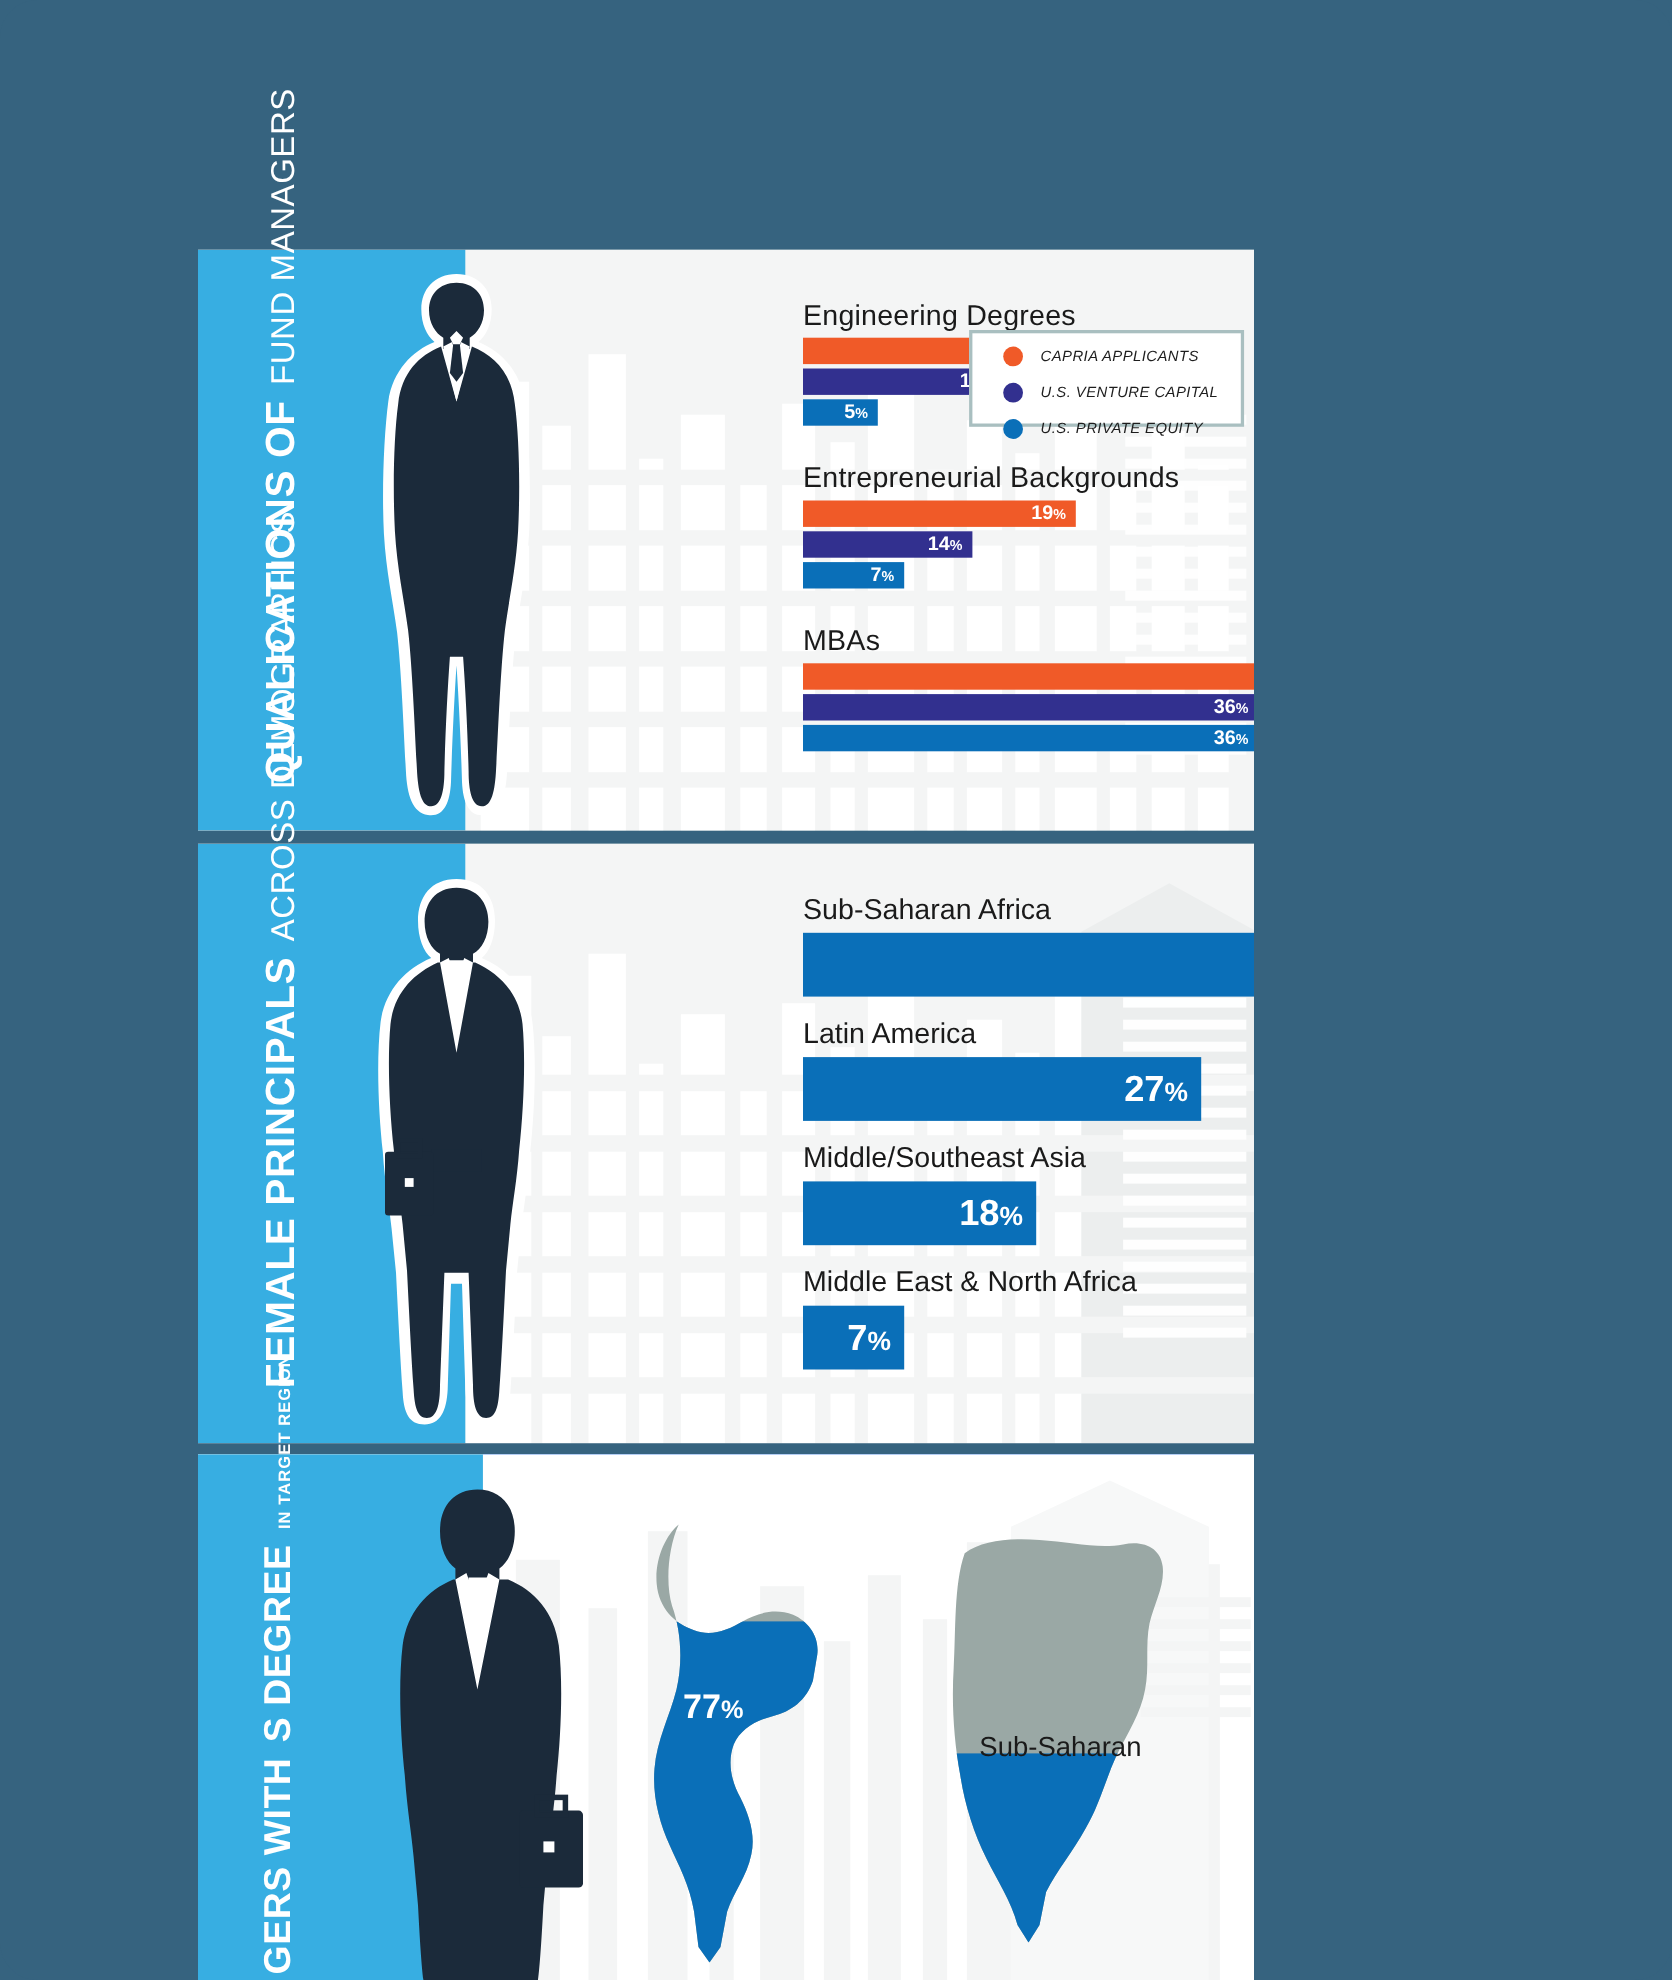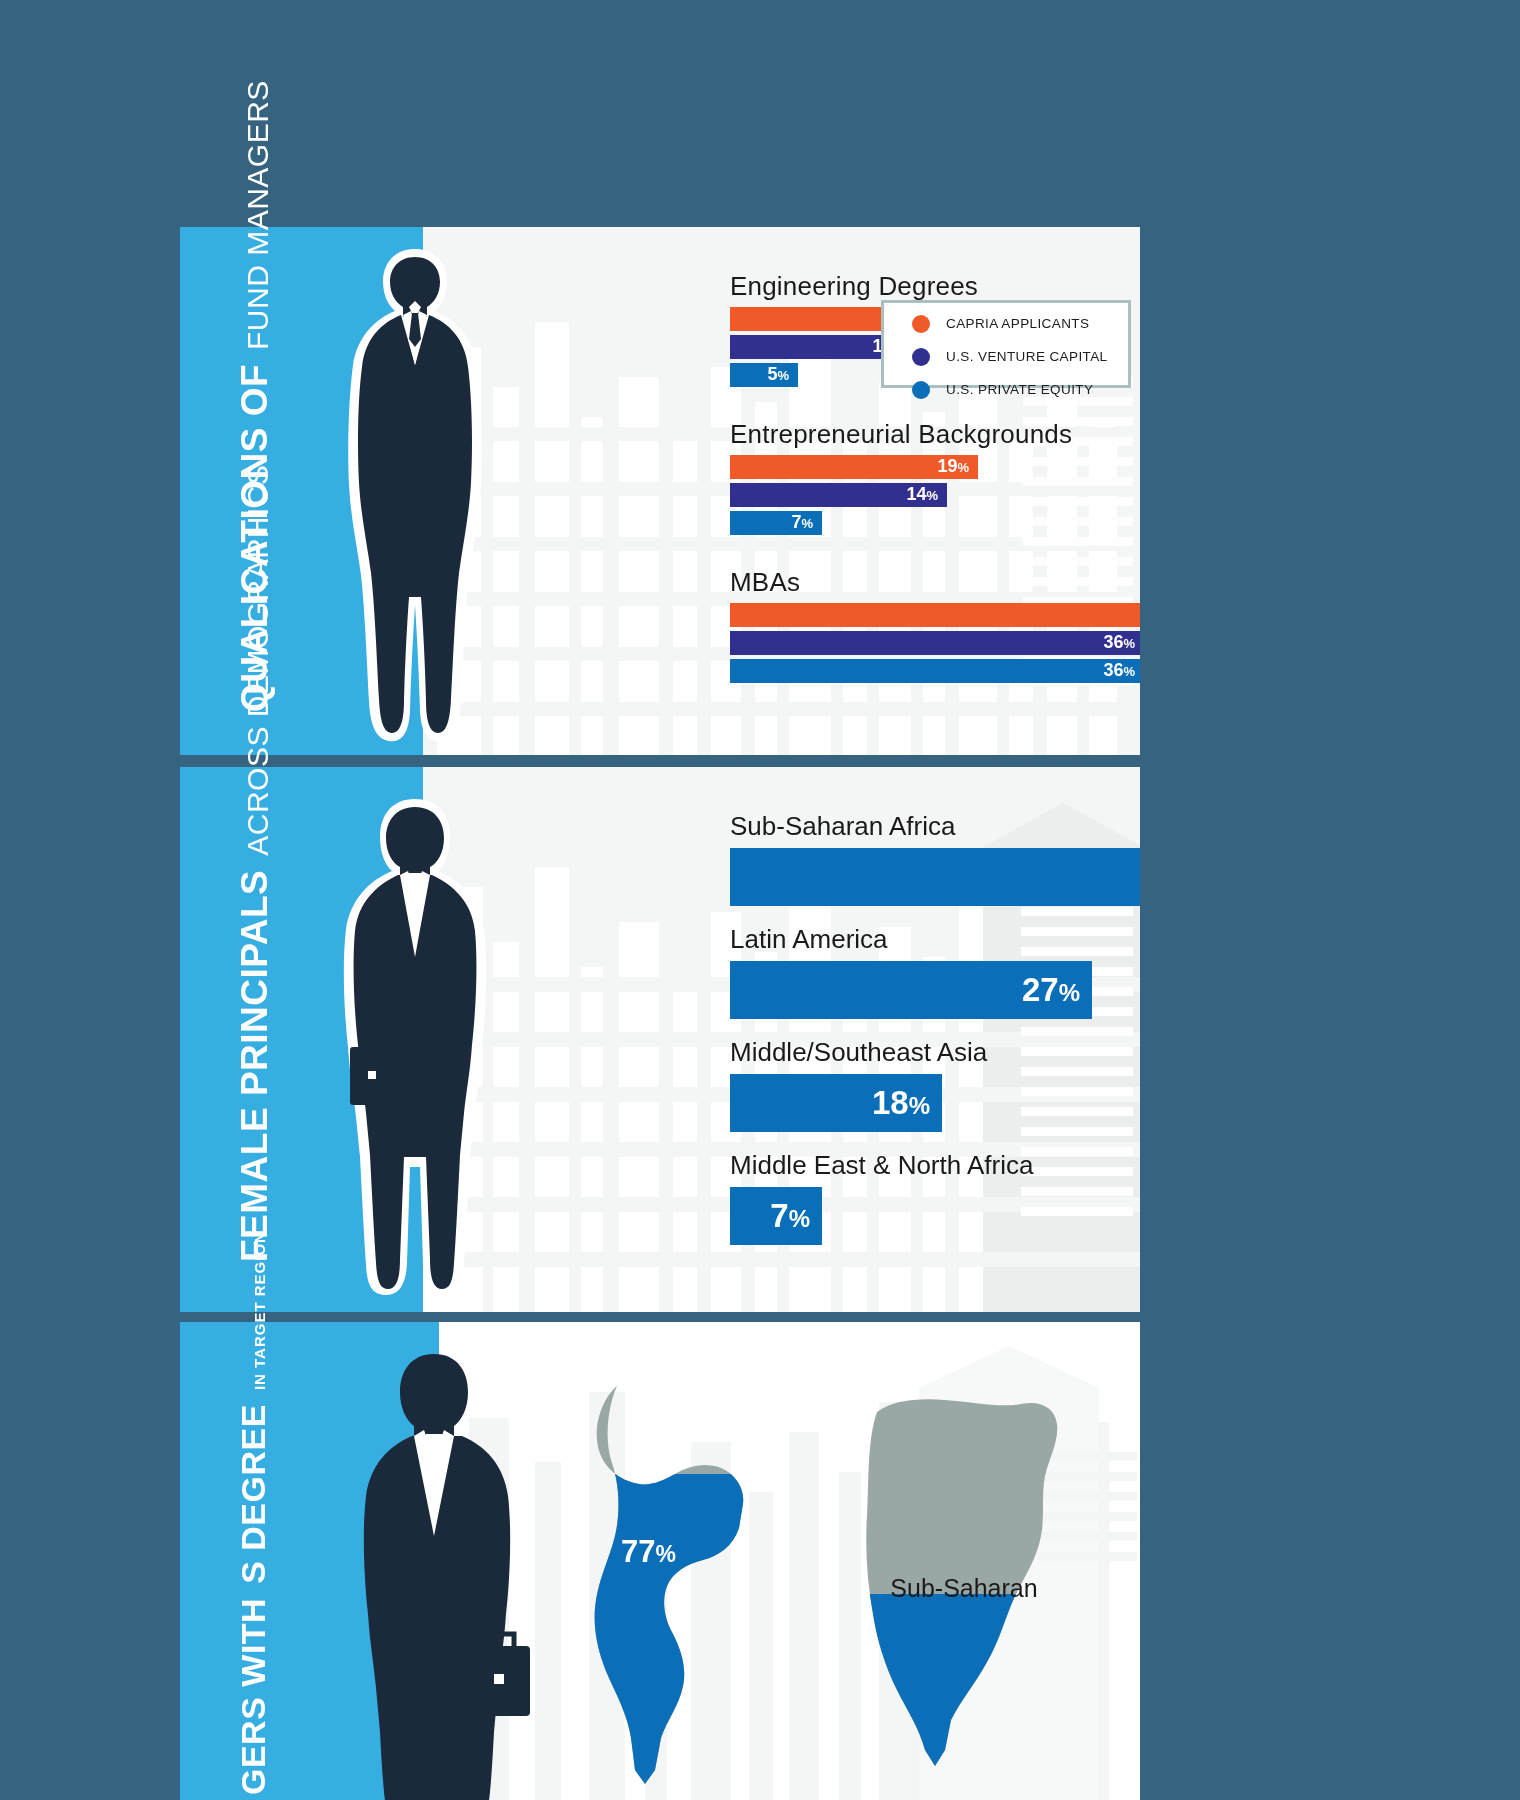--- a/index.html
+++ b/index.html
@@ -84,21 +84,21 @@
 
   
   .legend {
     position: absolute;
     left: 881px; top: 300px;
     width: 250px; height: 88px;
     background: #ffffff;
     border: 3px solid #a9bfc0;
     z-index: 5;
   }
-  .legend-inner { position:absolute; left:0; top:0; right:0; bottom:0; padding: 9px 14px 0 28px; }
+  .legend-inner { position:absolute; left:0; top:0; right:0; bottom:0; padding: 9px 14px 0 28px; font-style: italic; }
   .legend-row { display: flex; align-items: center; height: 23px; margin-bottom: 10px; }
   .legend-dot { width: 18px; height: 18px; border-radius: 50%; flex: 0 0 auto; }
   .legend-label {
     margin-left: 16px;
     font-size: 13.5px;
     letter-spacing: 0.4px;
     color: #1d1d1d;
     white-space: nowrap;
   }
 
@@ -242,21 +242,21 @@
           <div class="bar" style="background:#0a6fb8;width:68px;">
             <span class="bar-val"><span>5</span><span class="pct">%</span></span>
           </div>
         </div>
 
         <div class="grp" id="g1-1" style="top:148px;">
           <div class="grp-label">Entrepreneurial Backgrounds</div>
           <div class="bar" style="background:#f05a28;width:248px;">
             <span class="bar-val"><span>19</span><span class="pct">%</span></span>
           </div>
-          <div class="bar" style="background:#32308f;width:217px;">
+          <div class="bar" style="background:#32308f;width:154px;">
             <span class="bar-val"><span>14</span><span class="pct">%</span></span>
           </div>
           <div class="bar" style="background:#0a6fb8;width:92px;">
             <span class="bar-val"><span>7</span><span class="pct">%</span></span>
           </div>
         </div>
 
         <div class="grp" id="g1-2" style="top:296px;">
           <div class="grp-label">MBAs</div>
           <div class="bar" style="background:#f05a28;width:512px;">

